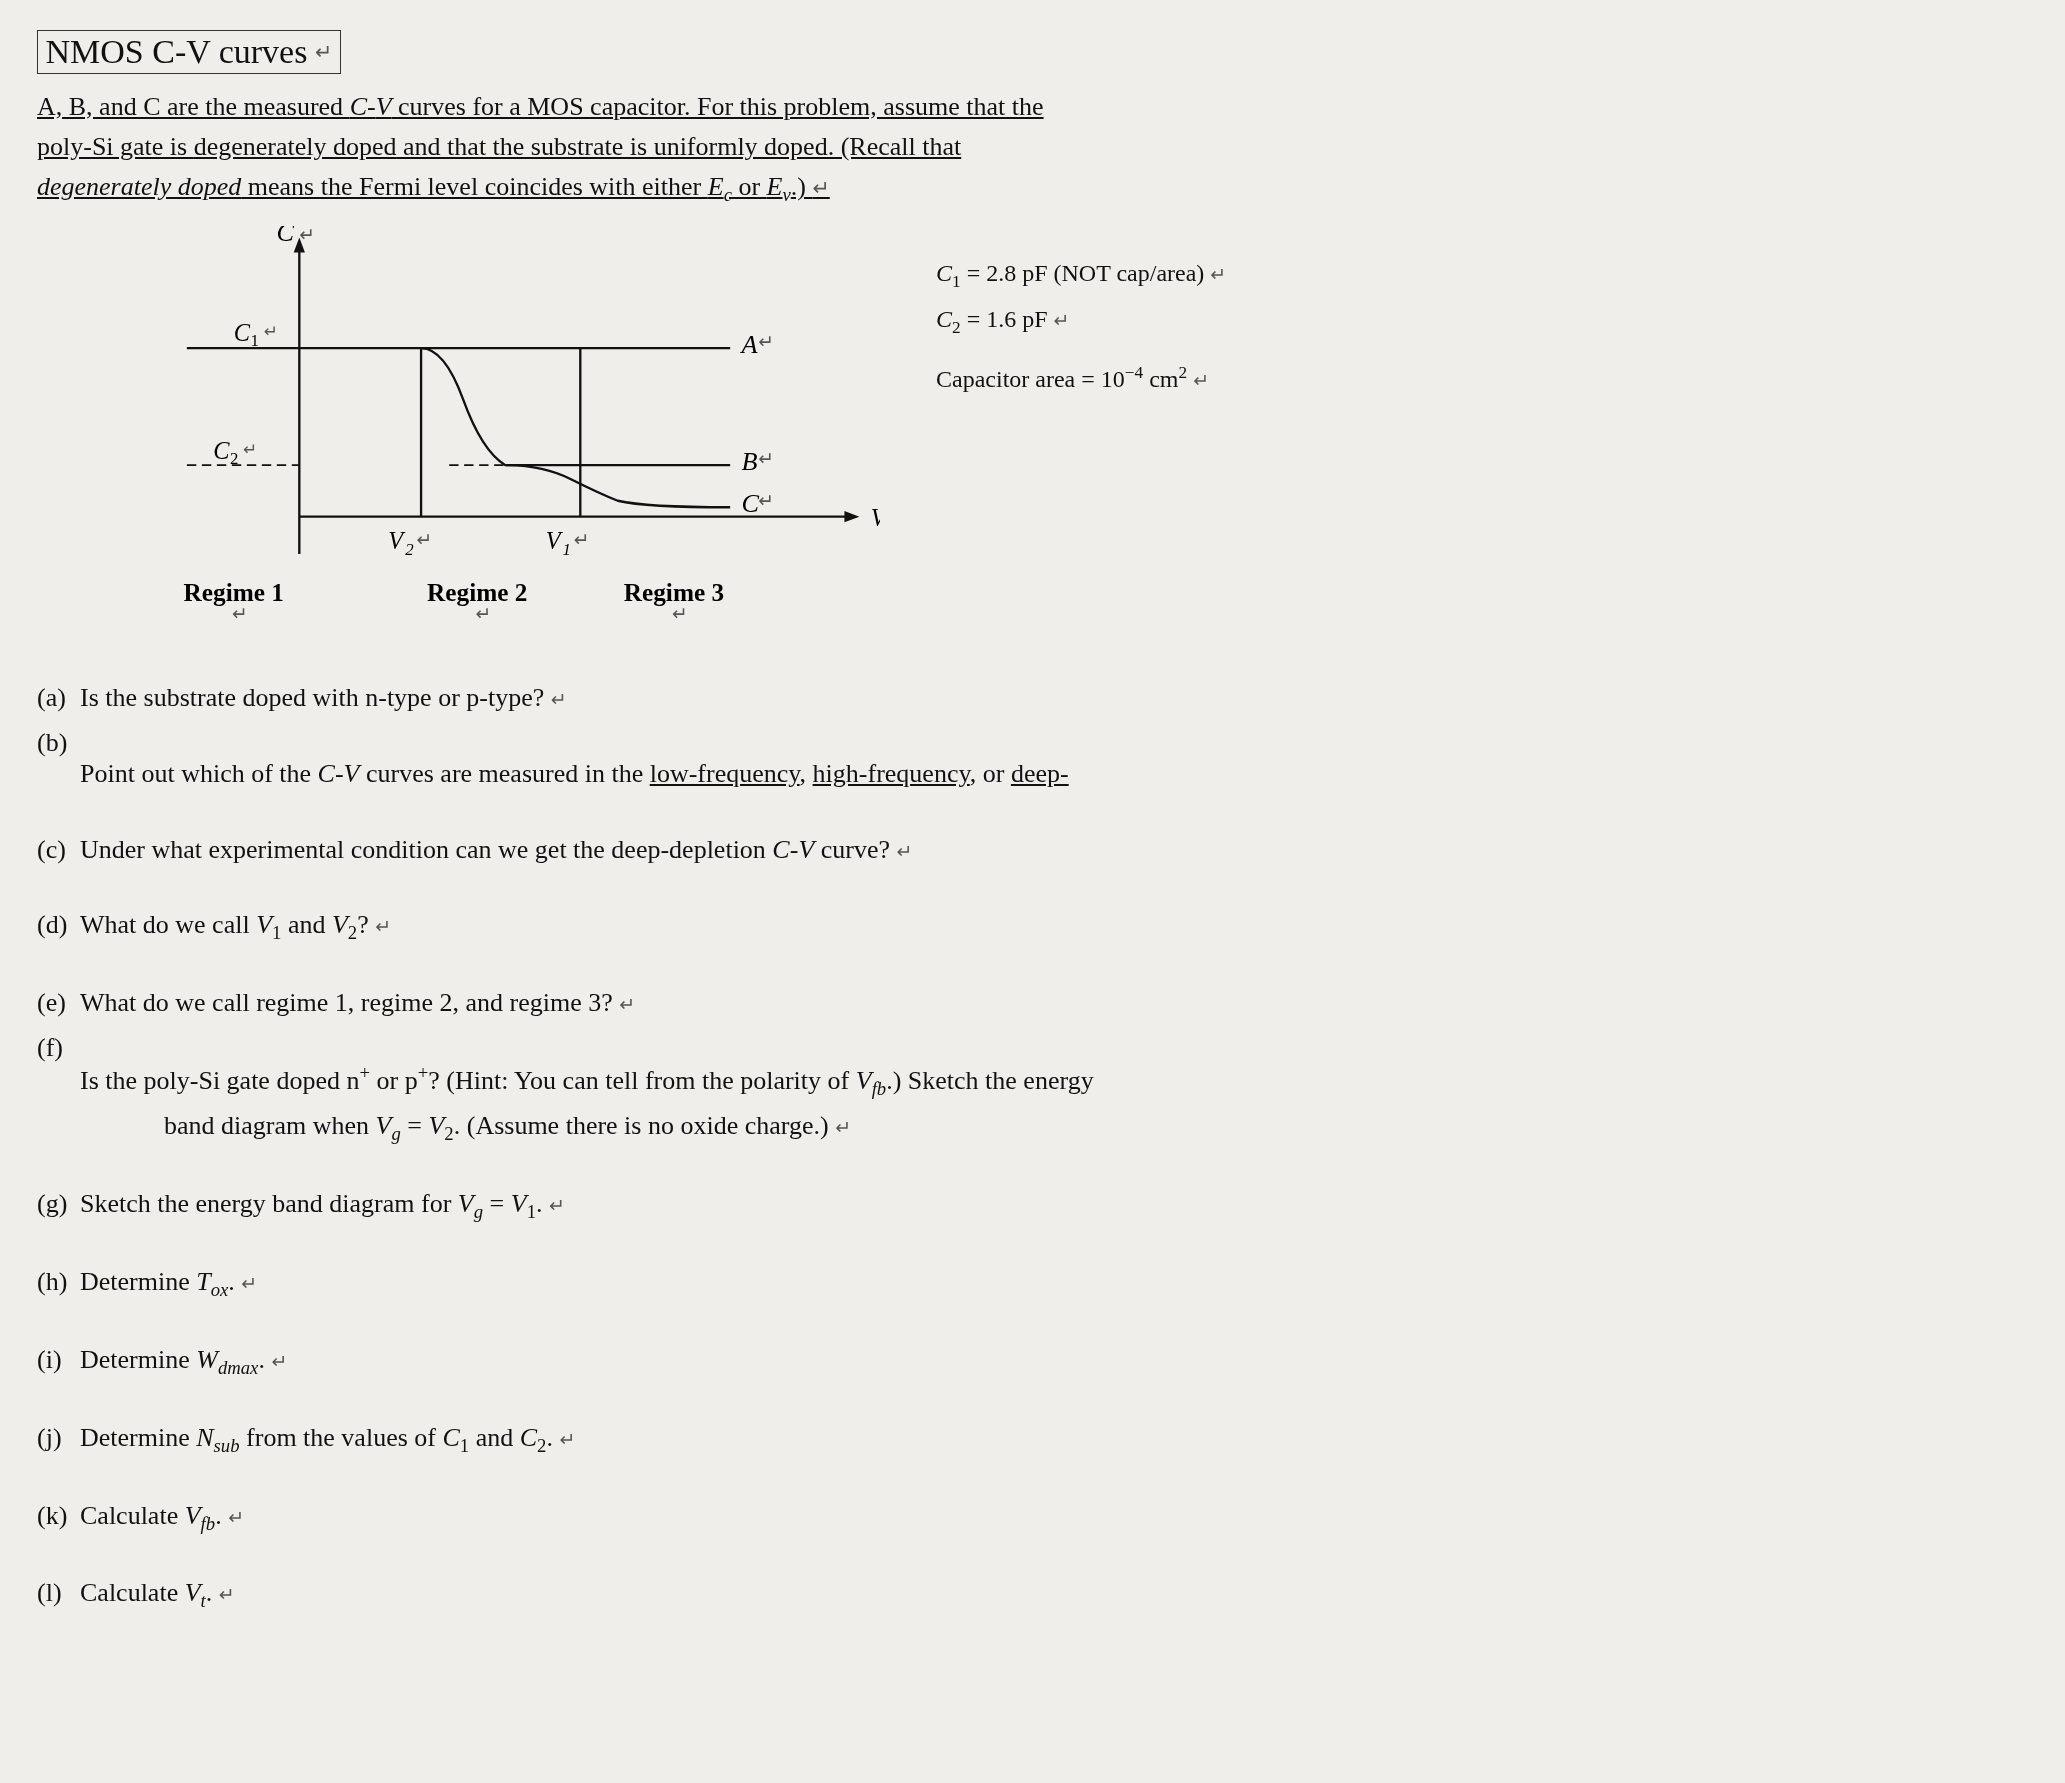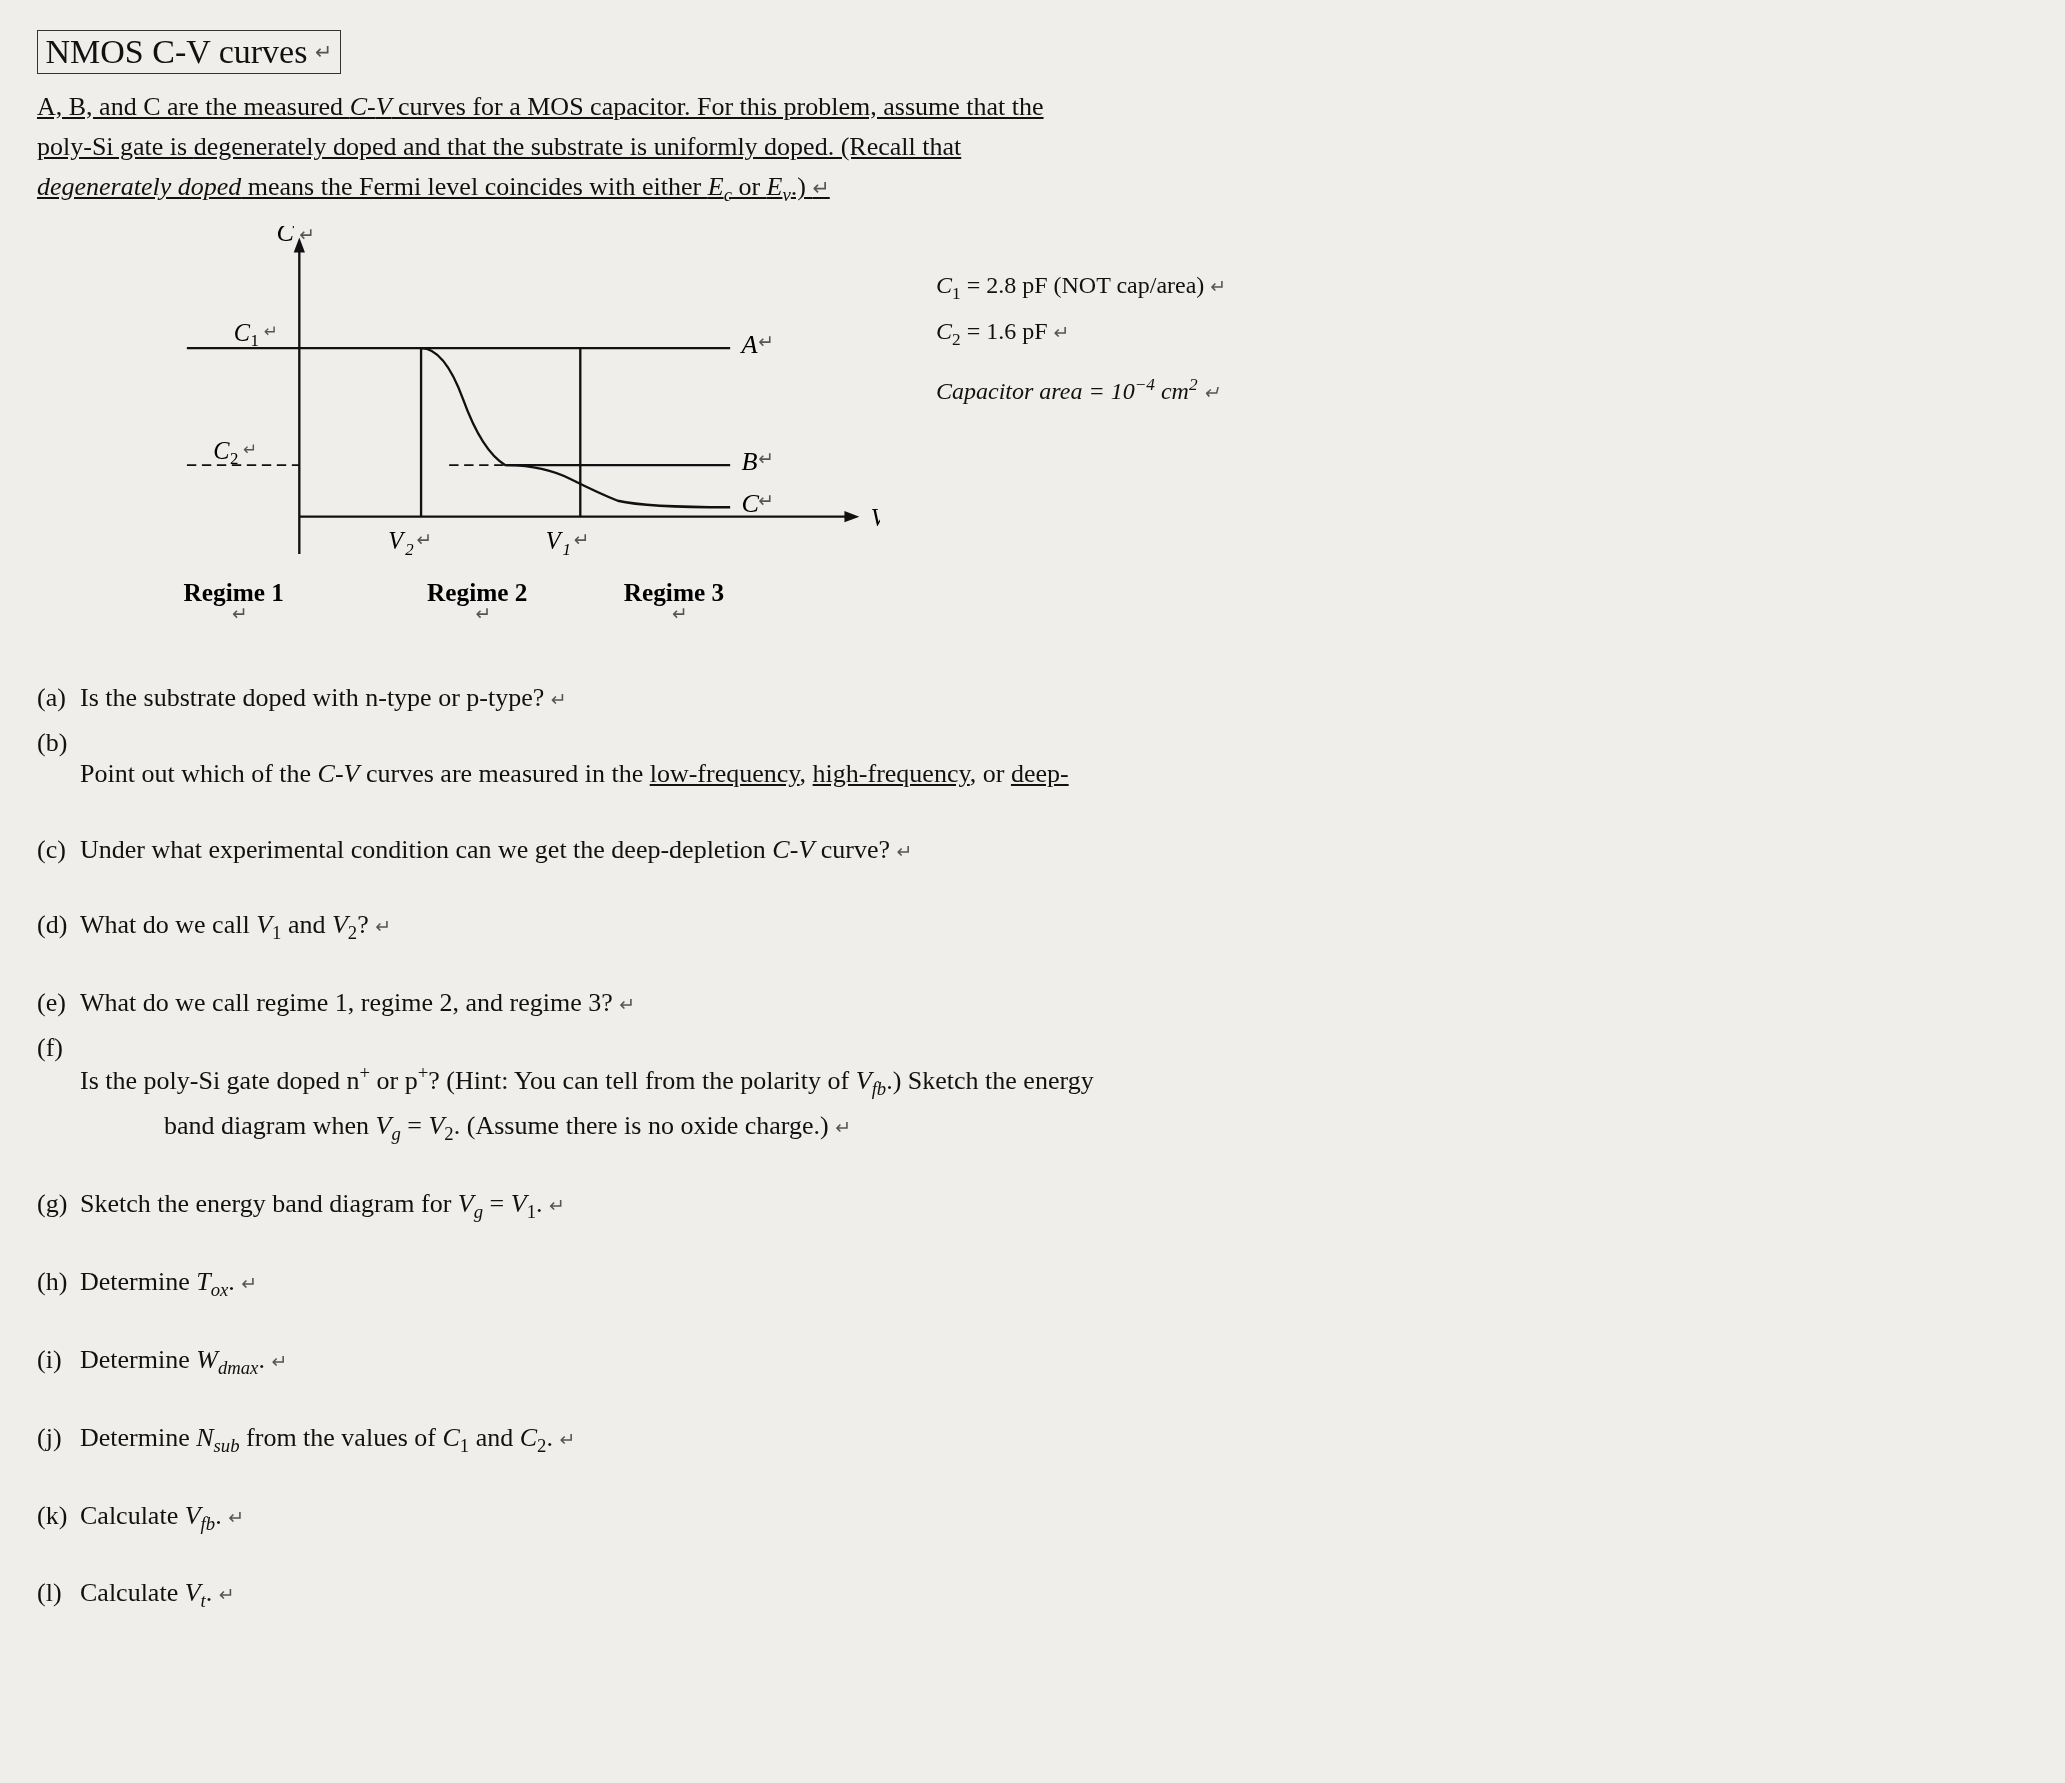--- a/index.html
+++ b/index.html
@@ -185,28 +185,28 @@
       <text x="128" y="420" font-family="Times New Roman" font-size="20" fill="#555">↵</text>
 
       <text x="390" y="400" font-family="Times New Roman" font-size="27" font-weight="bold" text-anchor="middle">Regime 2</text>
       <text x="388" y="420" font-family="Times New Roman" font-size="20" fill="#555">↵</text>
 
       <text x="600" y="400" font-family="Times New Roman" font-size="27" font-weight="bold" text-anchor="middle">Regime 3</text>
       <text x="598" y="420" font-family="Times New Roman" font-size="20" fill="#555">↵</text>
     </svg>
   </div>
 
-  <div class="legend-area" style="margin-top:48px;">
+  <div class="legend-area" style="margin-top:36px;">
     <div class="legend-line">
       <span><em>C</em><sub>1</sub> = 2.8 pF (NOT cap/area)&nbsp;<span style="color:#555;font-size:19px;">↵</span></span>
     </div>
     <div class="legend-line">
       <span><em>C</em><sub>2</sub> = 1.6 pF&nbsp;<span style="color:#555;font-size:19px;">↵</span></span>
     </div>
-    <div class="legend-line" style="margin-top:15px;font-style:italic;">
+    <div class="legend-line" style="margin-top:15px;">
       <span>Capacitor area = 10<sup>−4</sup> cm<sup>2</sup>&nbsp;<span style="color:#555;font-size:19px;">↵</span></span>
     </div>
   </div>
 </div>
 
 
 <div class="questions-section">
 
   <div class="question-line">
     <span class="question-label">(a)</span>

